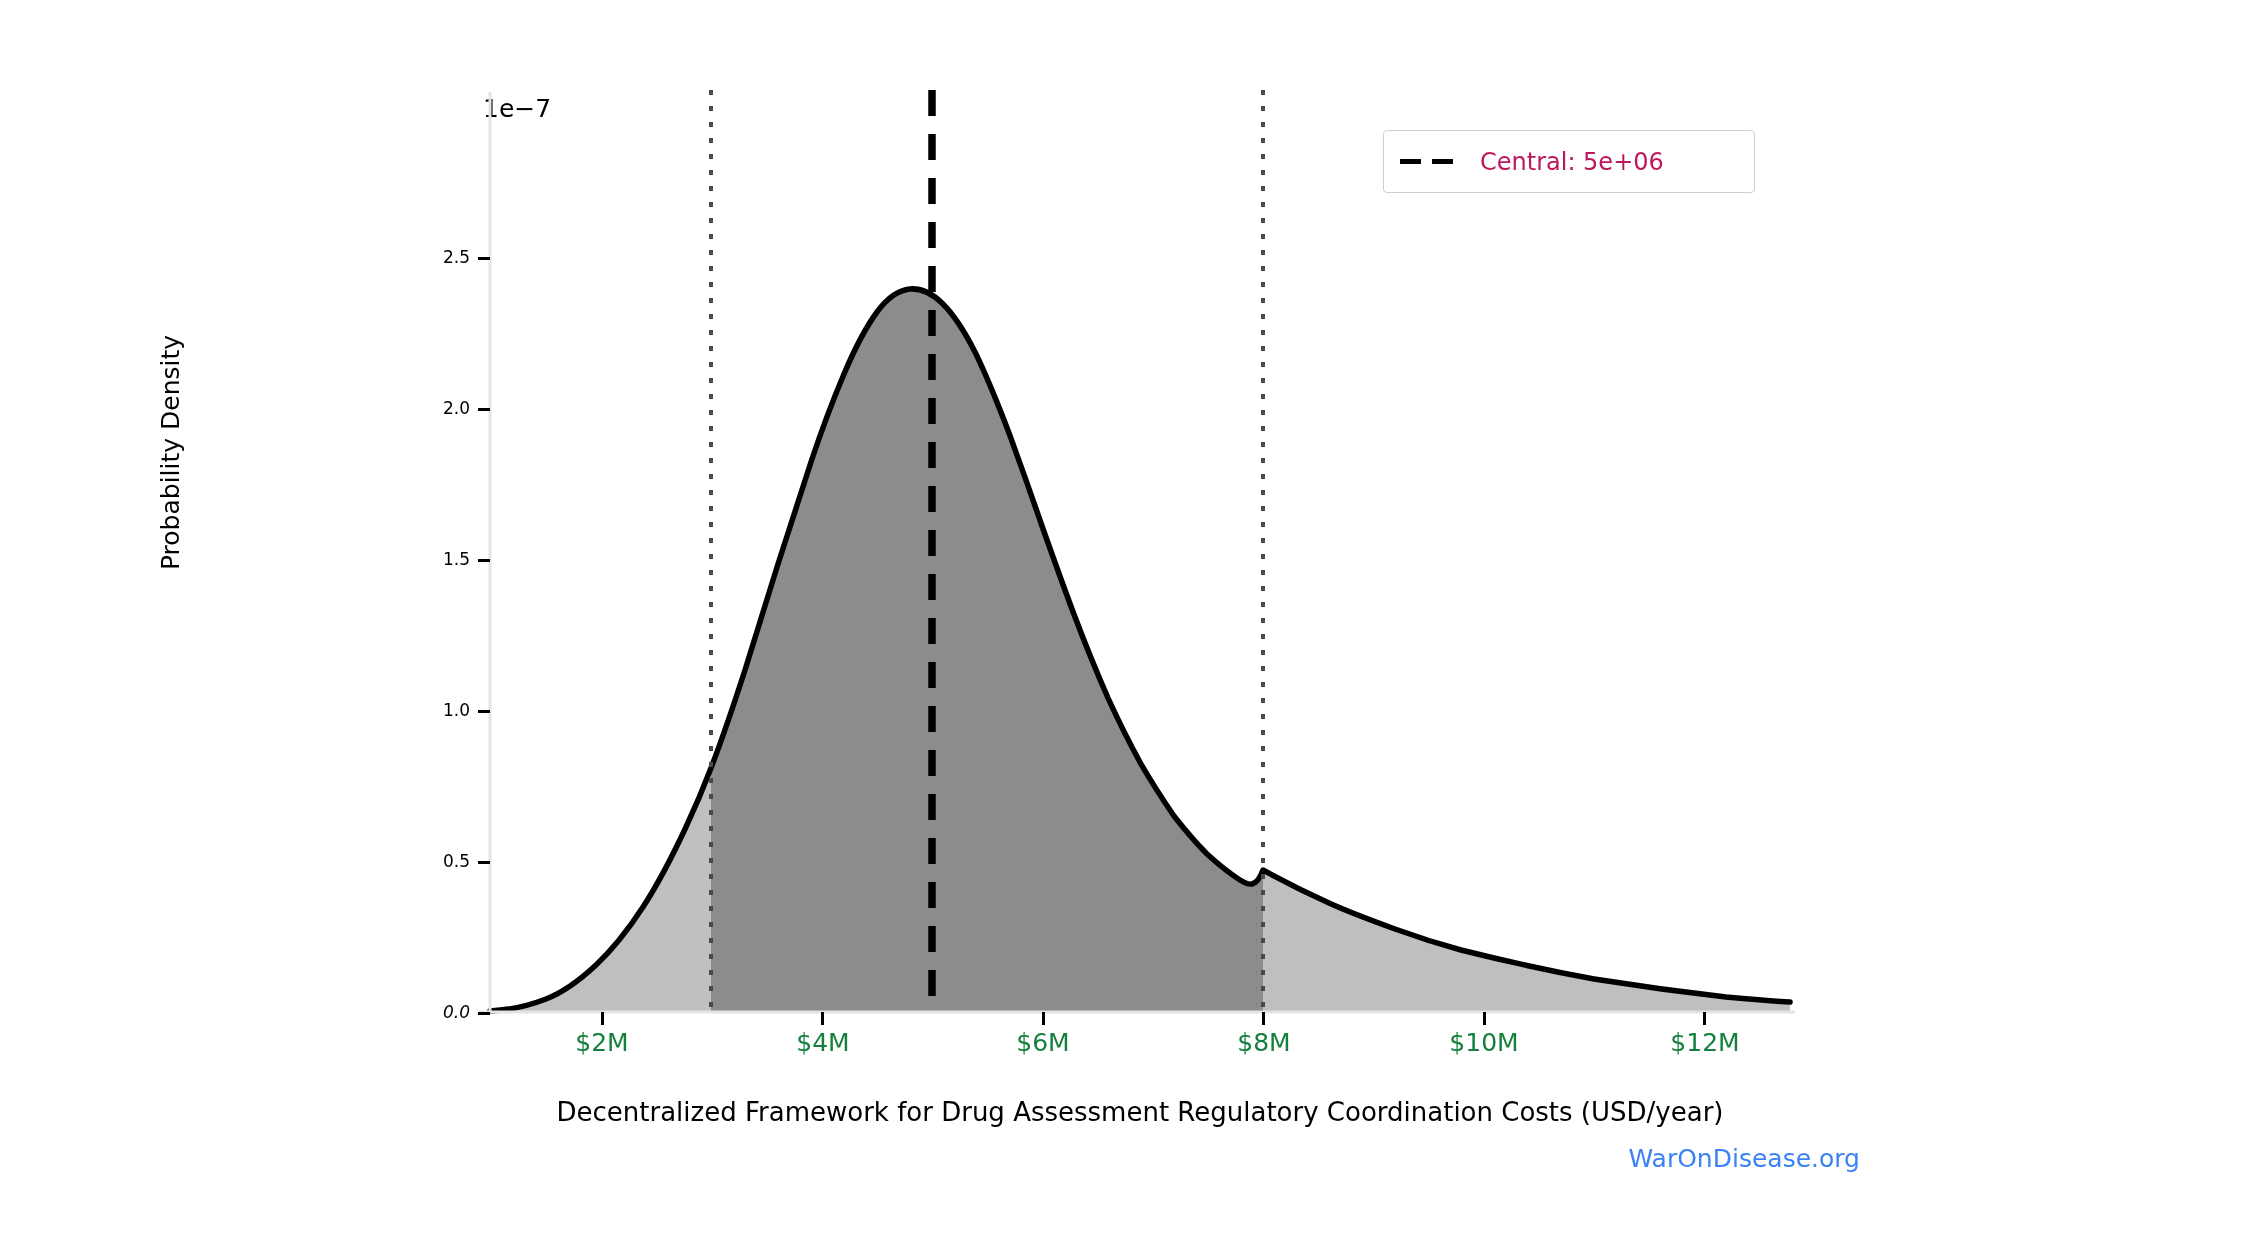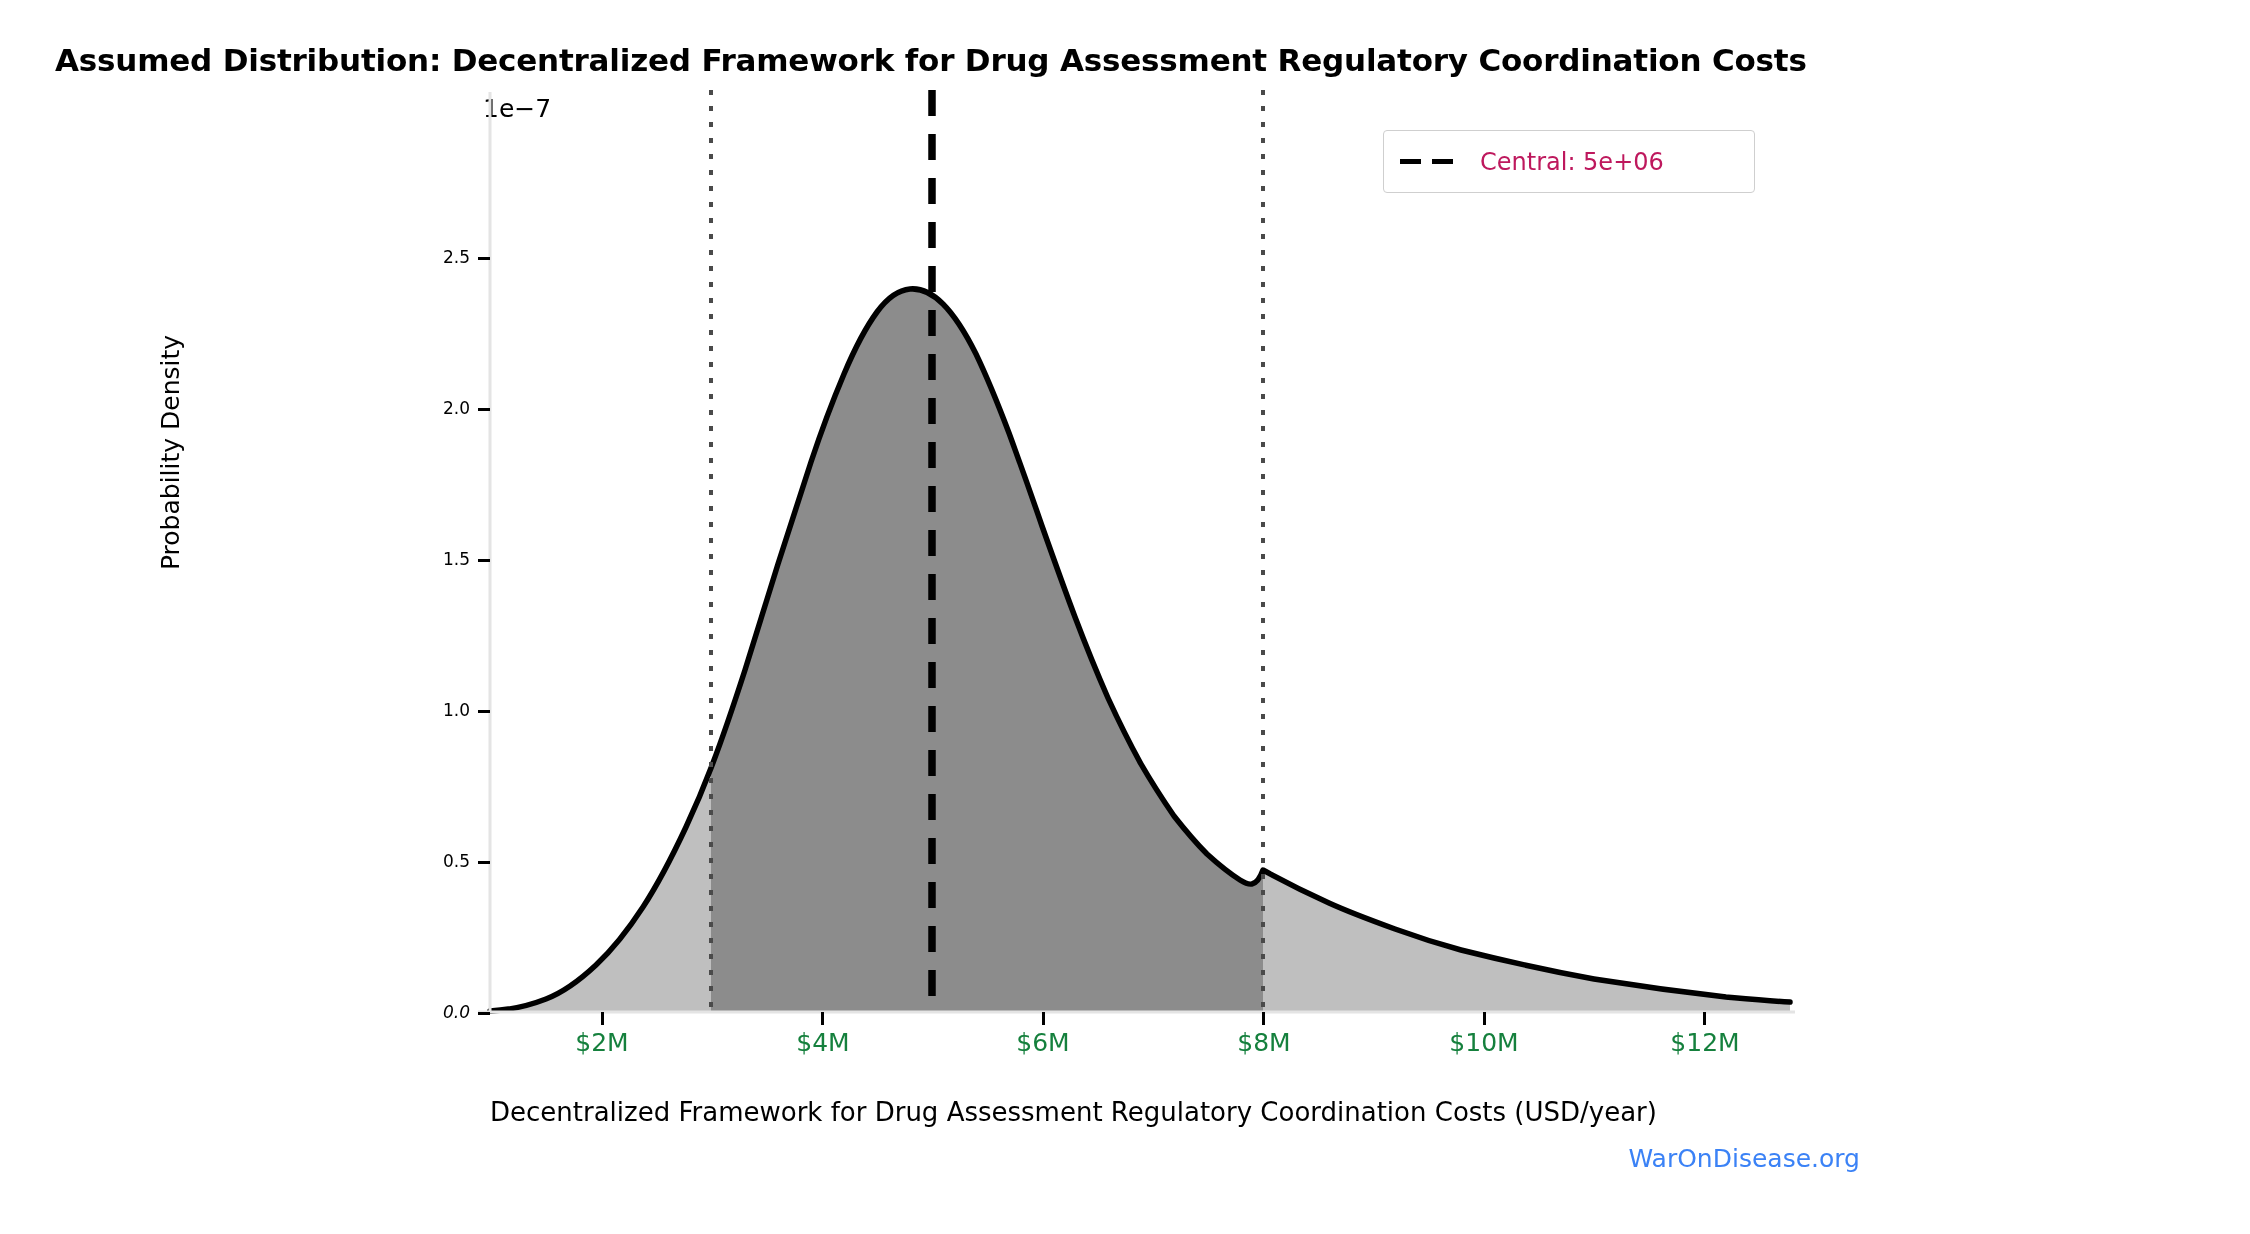--- a/index.html
+++ b/index.html
@@ -51,21 +51,21 @@
     transform-origin: center center;
     font-size: 25px;
     color: #000000;
     font-family: "DejaVu Sans", sans-serif;
   }
   #x-axis-label {
     position: absolute;
     left: 490px;
     top: 1097px;
     width: 1300px;
-    text-align: left;
+    text-align: center;
     font-size: 26px;
     color: #000000;
     font-family: "DejaVu Sans", sans-serif;
     white-space: nowrap;
   }
   #watermark {
     position: absolute;
     left: 1530px;
     top: 1144px;
     width: 330px;
@@ -141,21 +141,20 @@
     margin-top: -1.75px;
     background: repeating-linear-gradient(to right,
       #4a4a4a 0px, #4a4a4a 4px, transparent 4px, transparent 11px);
   }
 </style>
 </head>
 <body>
 
 <div id="figure">
 
-  <div id="chart-title">Assumed Distribution: Decentralized Framework for Drug Assessment Regulatory Coordination Costs</div>
 
   <div id="exponent-label">1e−7</div>
 
   <div id="y-axis-label">Probability Density</div>
 
   <div id="plot-area" style="position:absolute; left:490px; top:120px; width:1300px; height:892px;">
 
     <svg id="plot-svg" width="1300" height="892" viewBox="0 0 1300 892" style="position:absolute; left:0; top:0; overflow:visible;">
       <defs>
         <clipPath id="clip-inner">

